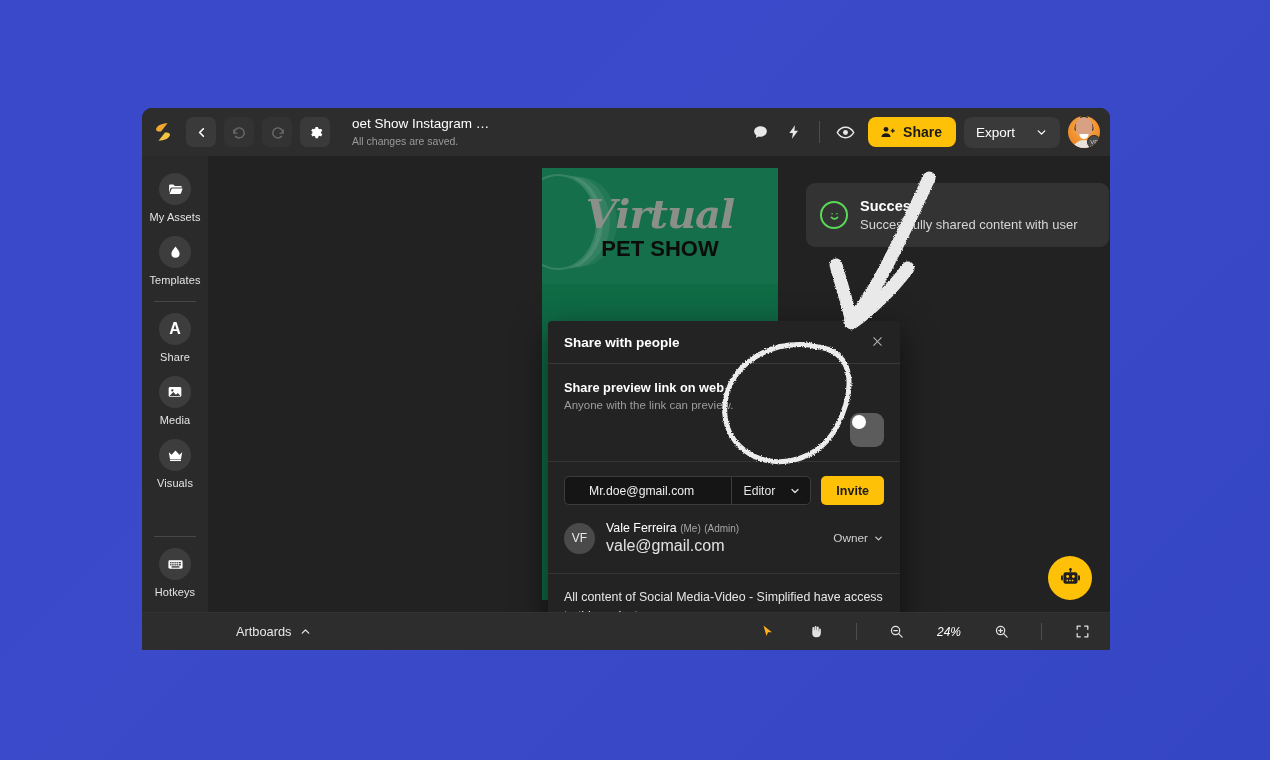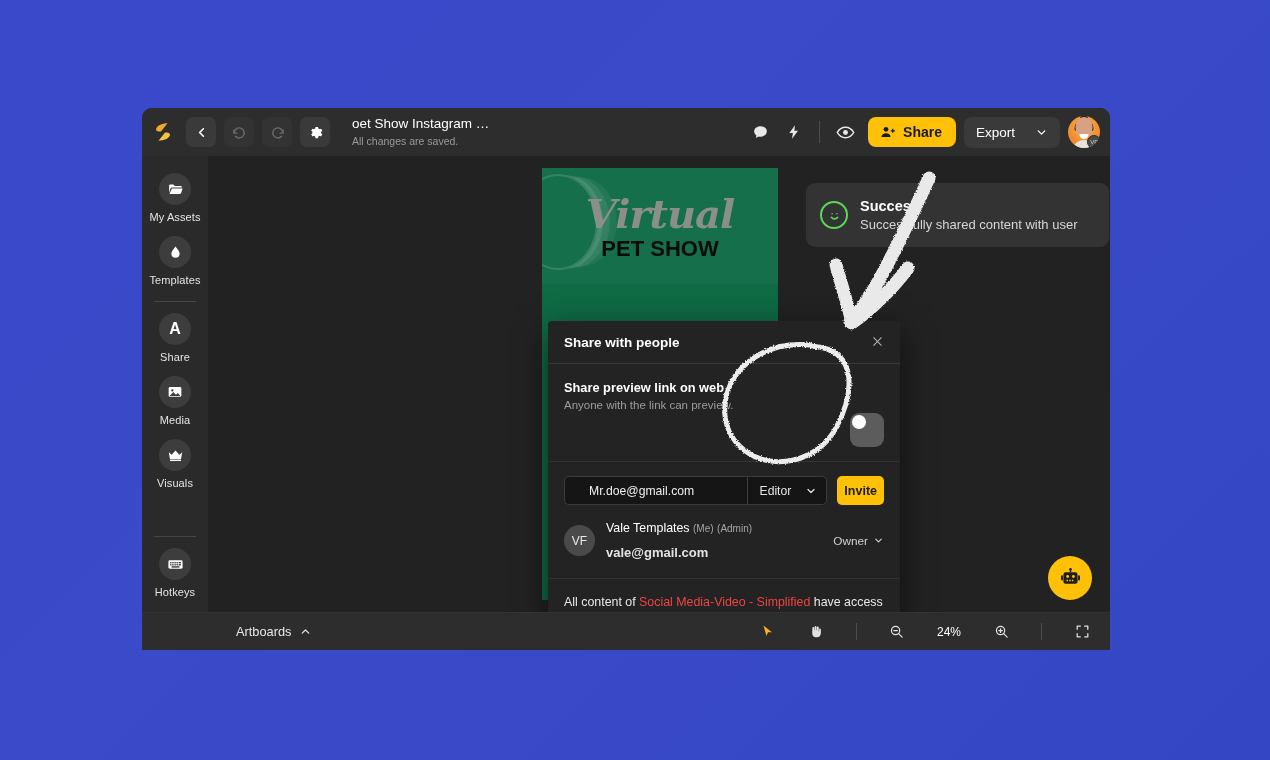--- a/index.html
+++ b/index.html
@@ -323,68 +323,68 @@
     padding: 0 9px 0 12px;
     cursor: pointer;
     flex: 0 0 auto;
   }
   #invite-button {
     margin-left: 10px;
     background: #ffc107;
     color: #1b1b1b;
     font-size: 12.5px; font-weight: bold;
     border: none; border-radius: 5px;
-    height: 29px; padding: 0 7px;
+    height: 29px; padding: 0 15px;
     cursor: pointer;
     font-family: "Liberation Sans", sans-serif;
   }
 
   #dlg-member-row {
     padding: 4px 16px 18px;
     display: flex; align-items: center;
     border-bottom: 1px solid #343434;
   }
   #member-avatar {
     width: 31px; height: 31px; border-radius: 50%;
     background: #4a4a4a; color: #e9e9e9;
     display: flex; align-items: center; justify-content: center;
     font-size: 12px; flex: 0 0 31px;
   }
   #member-info { margin-left: 11px; }
   #member-name { color: #ffffff; font-size: 12.4px; }
   #member-name .tag { color: #a6a6a6; font-size: 10px; }
-  #member-email { color: #e2e2e2; font-size: 13px; font-weight: bold; margin-top: 10px; }
+  #member-email { color: #e2e2e2; font-size: 16px; font-weight: normal; margin-top: 2px; }
   #member-role {
     margin-left: auto; color: #cfcfcf; font-size: 11.8px;
     display: flex; align-items: center; gap: 5px; cursor: pointer;
   }
 
   #dlg-footer {
     padding: 14px 16px 16px;
     color: #e8e8e8; font-size: 12.4px; line-height: 1.55;
   }
-  #dlg-footer .proj { color: #ef4444; }
+  #dlg-footer .proj { color: #e5e5e5; }
 
   
   #bottombar {
     height: 38px;
     background: #2d2d2d;
     display: flex; align-items: center;
     padding: 0 14px 0 0;
     flex: 0 0 38px;
     border-top: 1px solid #333;
   }
   #artboards-btn {
     margin-left: 94px;
     color: #e7e7e7; font-size: 12.8px;
     display: flex; align-items: center; gap: 8px;
     cursor: pointer;
   }
   #bottom-right {
-    margin-left: auto; display: flex; align-items: center; gap: 20px;
+    margin-left: auto; display: flex; align-items: center; gap: 20px; font-style: italic;
   }
   .bb-icon {
     width: 28px; height: 28px;
     display: flex; align-items: center; justify-content: center;
     color: #e2e2e2; cursor: pointer;
   }
   #zoom-level { color: #ffffff; font-size: 12px; padding: 0 6px; min-width: 34px; text-align:center; }
   .bb-divider { width: 1px; height: 17px; background: #4d4d4d; margin: 0 6px; }
 
   
@@ -635,21 +635,21 @@
                 <polyline points="6 9 12 15 18 9"></polyline>
               </svg>
           </div>
           <button id="invite-button">Invite</button>
         </div>
 
         <div id="dlg-member-row">
           <div id="member-avatar">VF</div>
           <div id="member-info">
             <div id="member-name">
-              <span>Vale Templates</span>
+              <span>Vale Ferreira</span>
               <span class="tag">(Me)</span>
               <span class="tag">(Admin)</span>
             </div>
             <div id="member-email">vale@gmail.com</div>
           </div>
           <div id="member-role">
             <span>Owner</span>
             <svg width="11" height="11" viewBox="0 0 24 24" fill="none" stroke="currentColor" stroke-width="2.6" stroke-linecap="round" stroke-linejoin="round">
                 <polyline points="6 9 12 15 18 9"></polyline>
               </svg>

